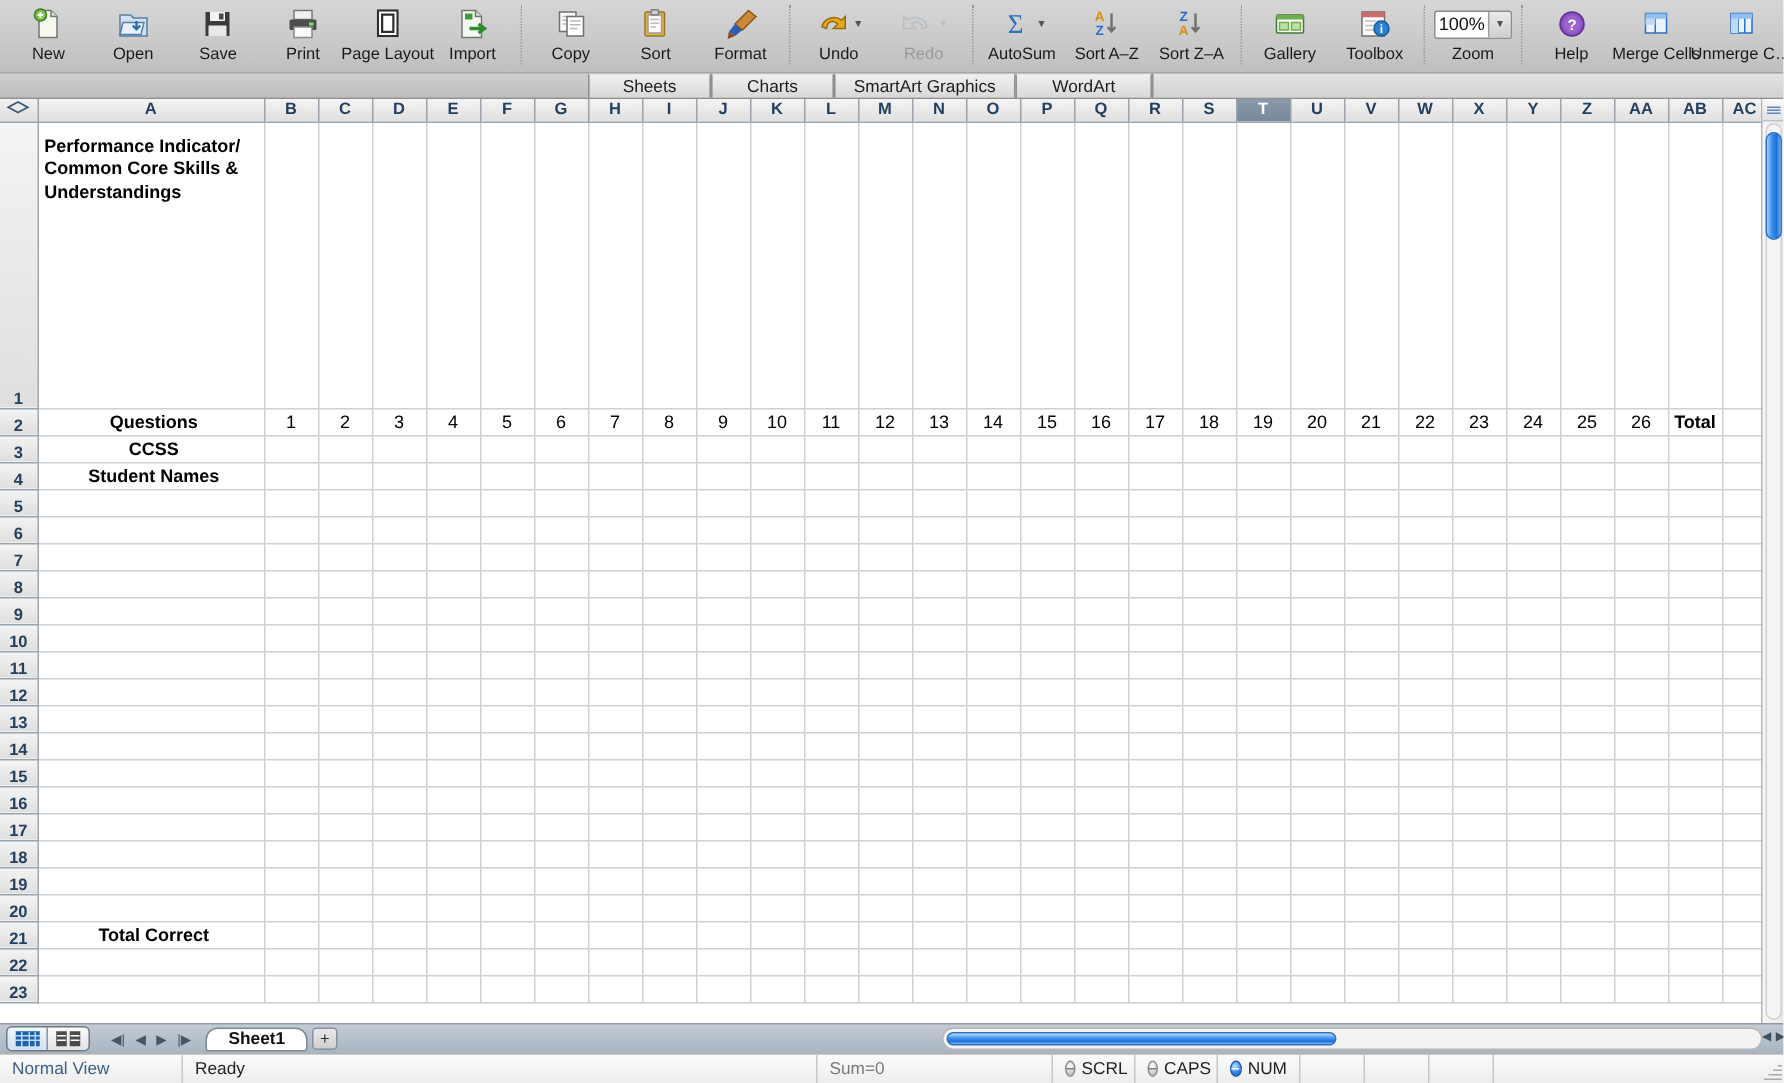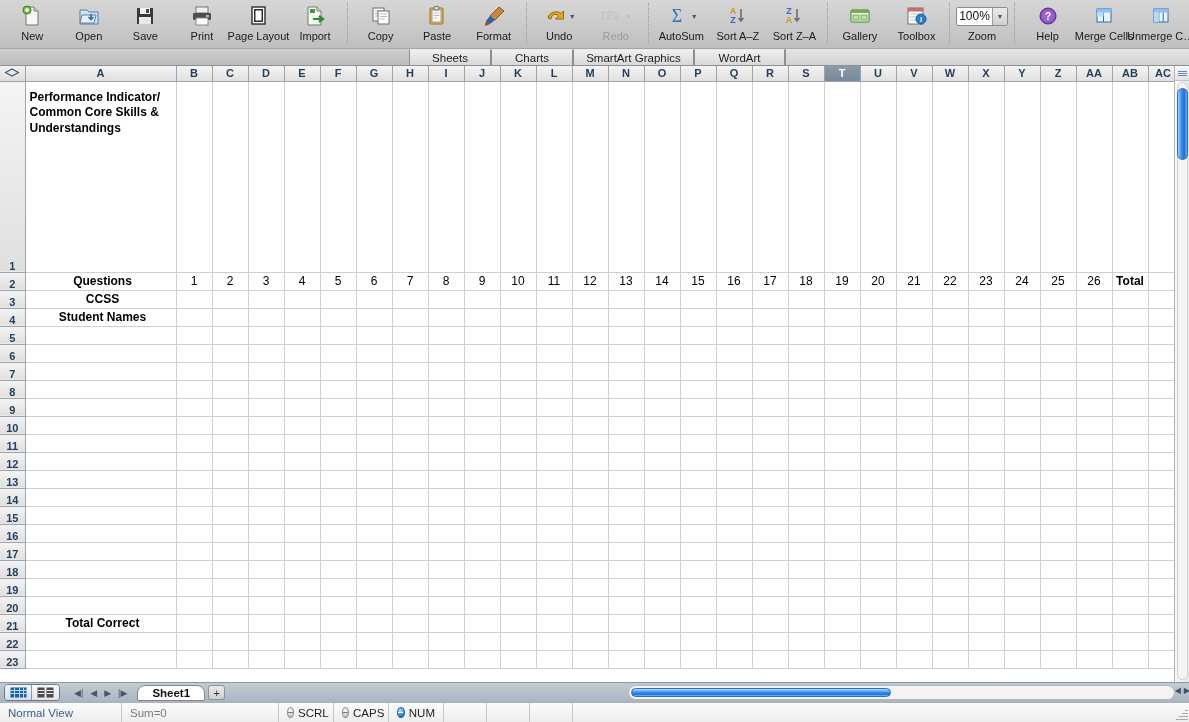--- a/index.html
+++ b/index.html
@@ -339,21 +339,21 @@
         <div class="tb-glyph">
           <span style="display:flex;align-items:center;opacity:1">
             <svg width="24" height="22" viewBox="0 0 24 22">
               <rect x="5" y="3" width="13" height="16" rx="1" fill="#e4b44c" stroke="#9a7620"></rect>
               <rect x="7" y="5" width="9" height="12" fill="#fdfdfd" stroke="#9a9a9a"></rect>
               <rect x="9" y="1.5" width="5" height="3.5" rx="1" fill="#cfcfcf" stroke="#7a7a7a"></rect>
               <path d="M8.5 8h6M8.5 10.5h6M8.5 13h4" stroke="#bdbdbd"></path>
             </svg>
           </span>
         </div>
-        <div class="tb-label">Paste</div>
+        <div class="tb-label">Sort</div>
       </div>
       <div class="tb-item">
         <div class="tb-glyph">
           <span style="display:flex;align-items:center;opacity:1">
             <svg width="24" height="22" viewBox="0 0 24 22">
               <path d="M17 2l5 4-9 9-5-4z" fill="#c9883a" stroke="#8a5a18"></path>
               <path d="M8 11l5 4-5 4-4-3z" fill="#2d5fb0"></path>
               <path d="M4 16l4 3-5 2z" fill="#8a4a18"></path>
             </svg>
           </span>
@@ -494,21 +494,21 @@
               <path d="M9.8 7.5v9.5M14.2 7.5v9.5" stroke="#2b6fc0"></path>
               <rect x="5" y="7.5" width="4.8" height="9.5" fill="#bcd9f5"></rect>
             </svg>
           </span>
         </div>
         <div class="tb-label">Unmerge C…</div>
       </div>
     </div>
 
   <div class="gallerybar" id="gallerybar">
-      <div class="gtab" style="width: 82px; margin-left: 17px;">
+      <div class="gtab" style="width: 82px;">
         <span>Sheets</span>
       </div>
       <div class="gtab" style="width: 82px;">
         <span>Charts</span>
       </div>
       <div class="gtab" style="width: 121px;">
         <span>SmartArt Graphics</span>
       </div>
       <div class="gtab" style="width: 91px;">
         <span>WordArt</span>
@@ -1375,20 +1375,21 @@
       <div class="hs-thumb"></div>
       <div class="hs-btns">
         <span>◀</span>
         <span>▶</span>
       </div>
     </div>
   </div>
 
   <div class="statusbar">
     <div class="sb-cell sb-normal">Normal View</div>
+    <div class="sb-cell sb-ready">Ready</div>
     <div class="sb-cell sb-sum">Sum=0</div>
     <div class="sb-cell sb-ind">
       <span class="ind-dot">
           <span class="bar"></span>
         </span>
       <span>SCRL</span>
     </div>
     <div class="sb-cell sb-ind">
       <span class="ind-dot">
           <span class="bar"></span>

